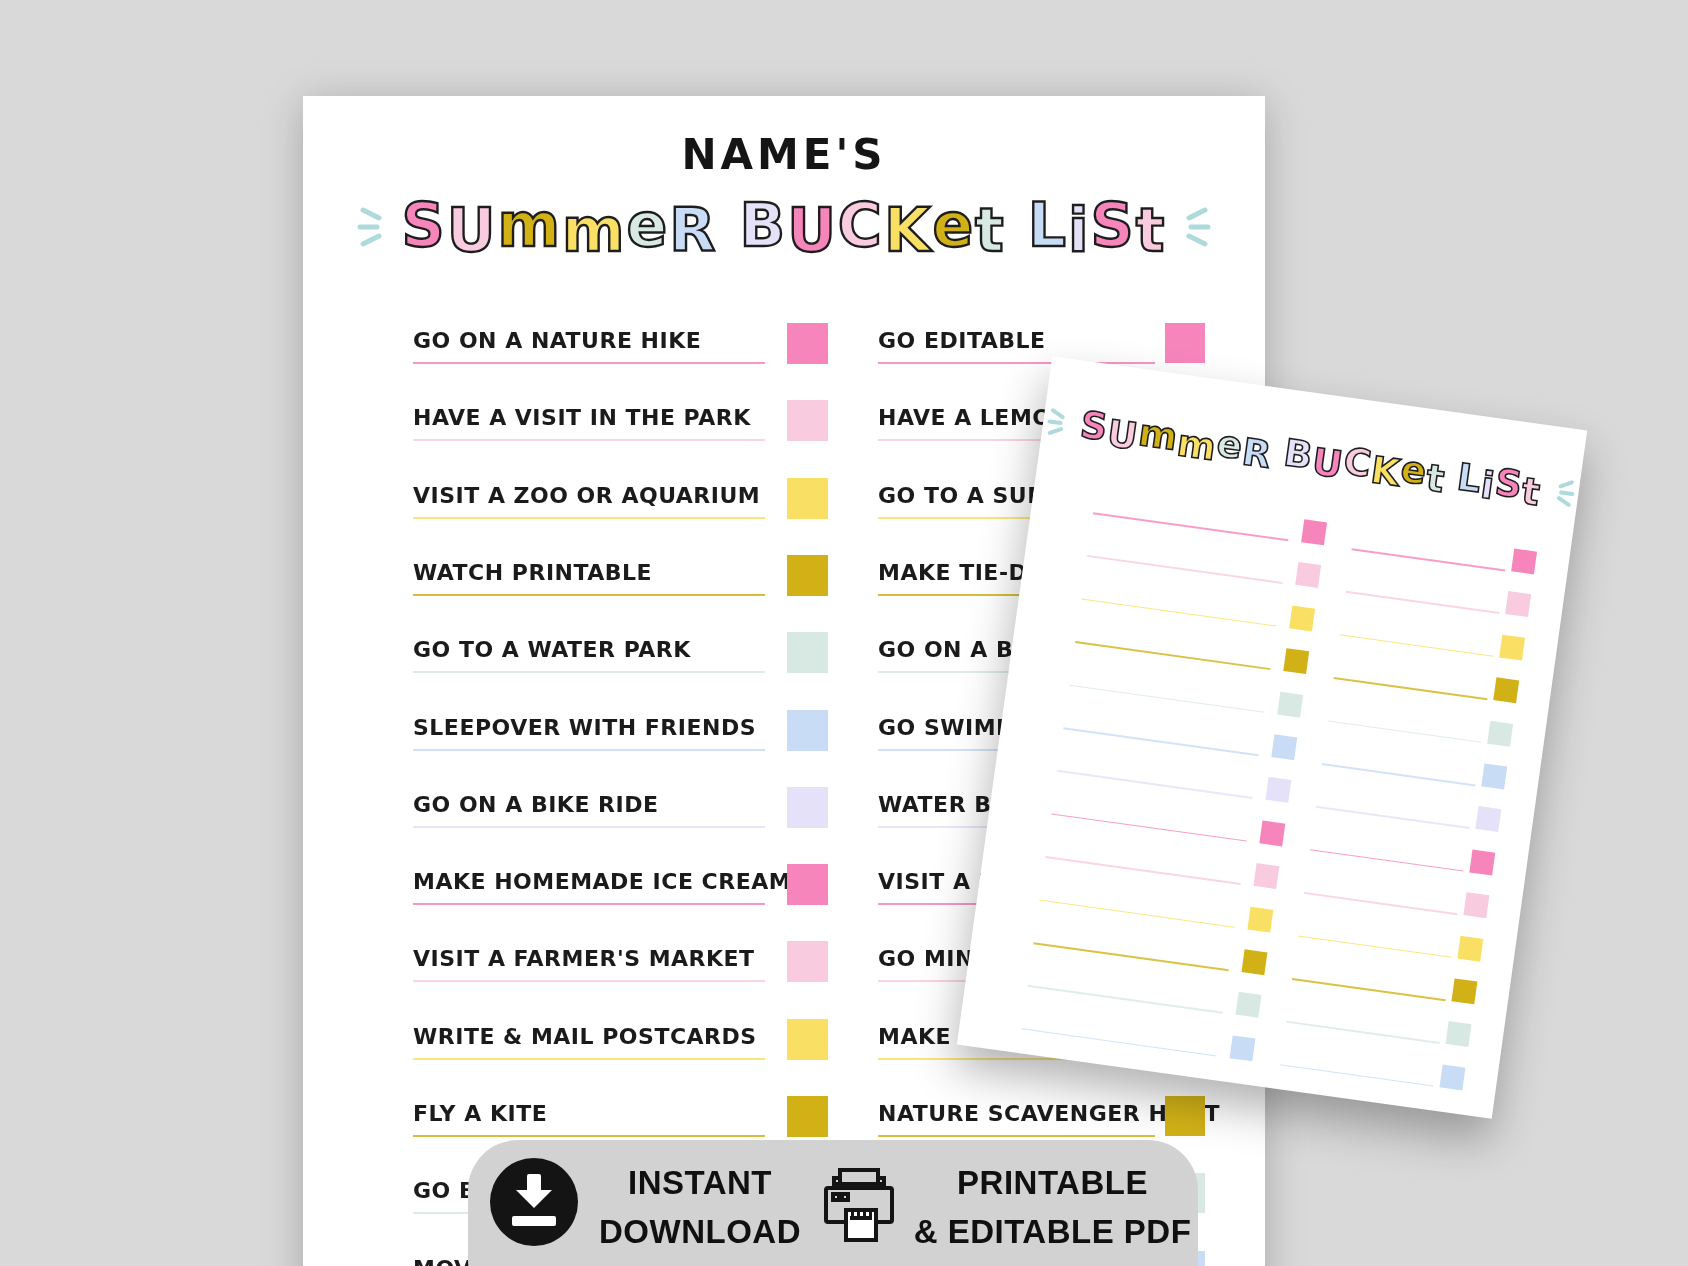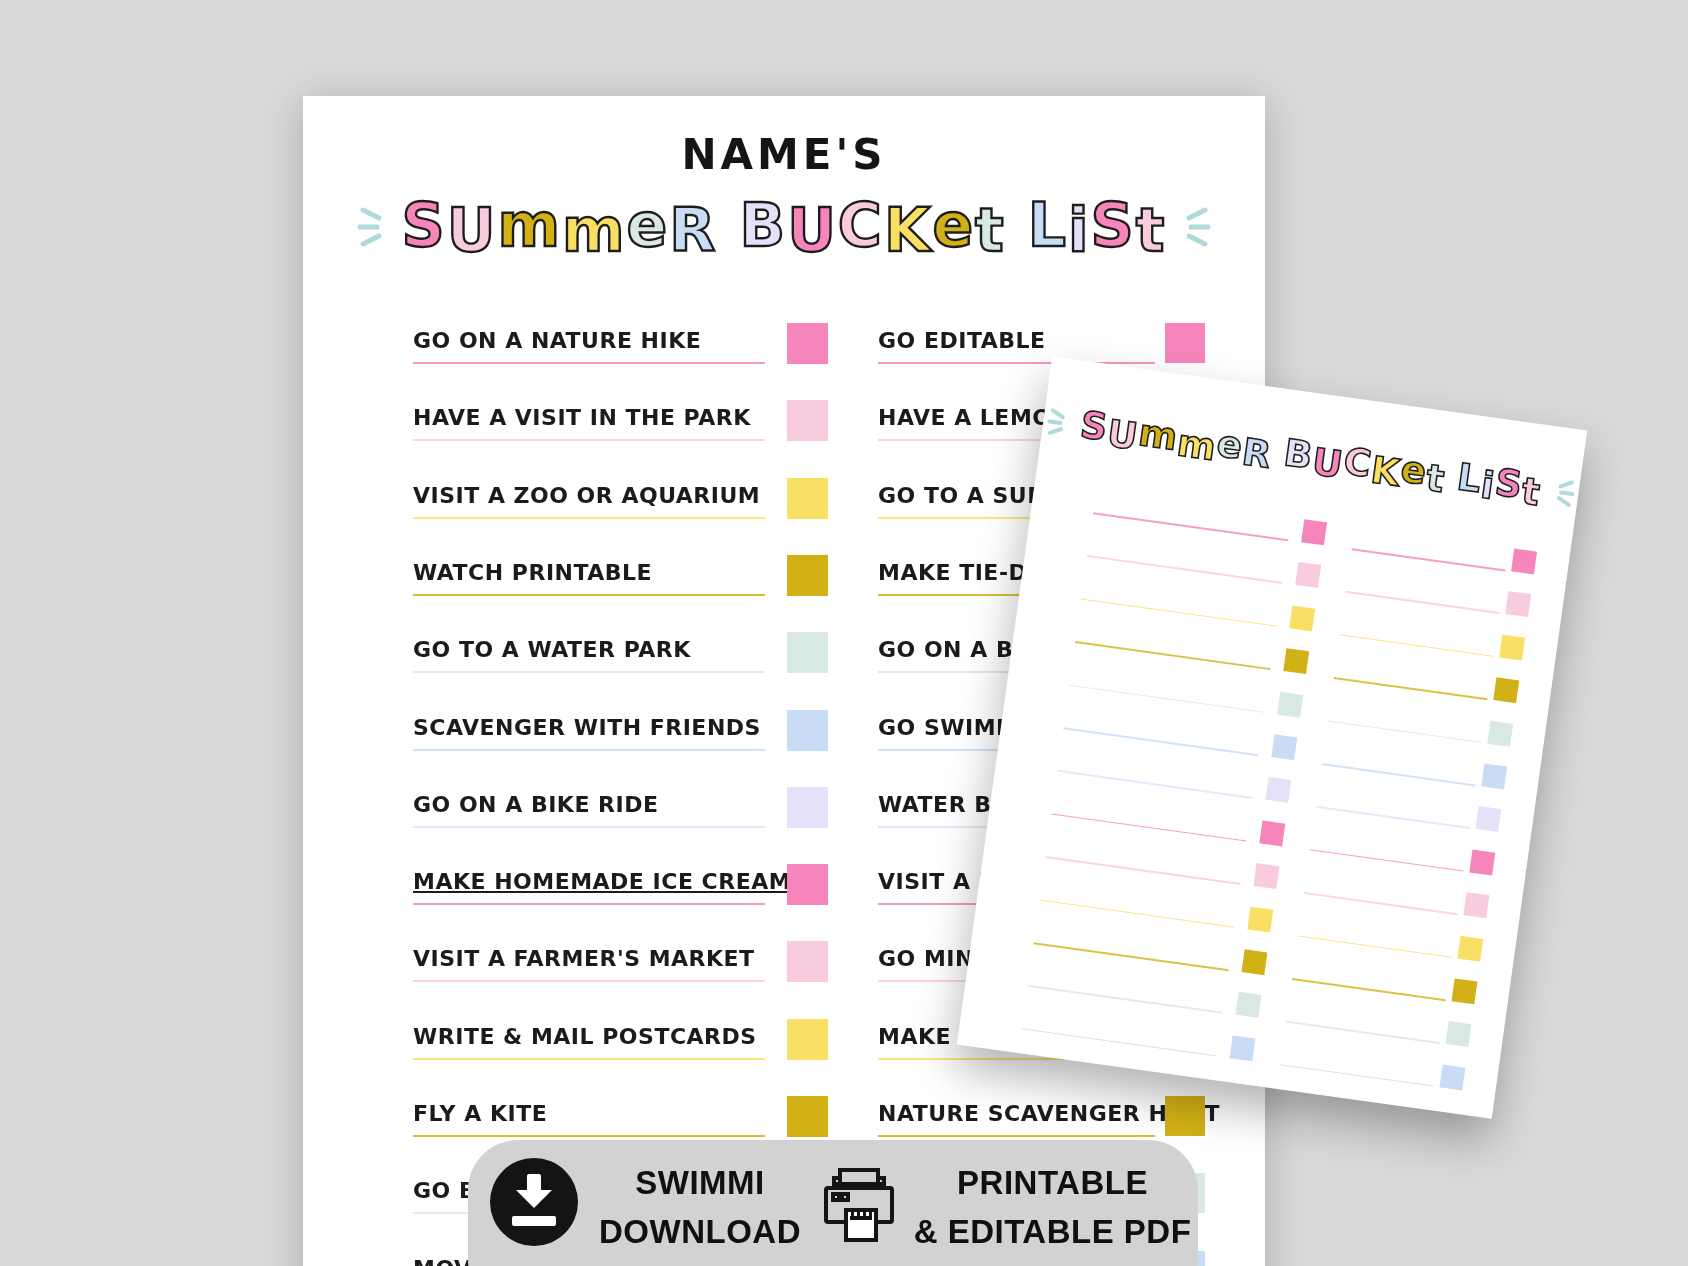--- a/index.html
+++ b/index.html
@@ -115,27 +115,27 @@
         <div class="row-box" style="left: 484px; top: 304.3px; width: 41px; height: 41px; background: rgb(249, 203, 223);"></div>
         <div class="row-label" style="left: 110px; top: 386.6px;">VISIT A ZOO OR AQUARIUM</div>
         <div class="row-line" style="left: 110px; top: 420.6px; width: 352px; background: rgb(249, 224, 101); opacity: 0.85;"></div>
         <div class="row-box" style="left: 484px; top: 381.6px; width: 41px; height: 41px; background: rgb(249, 224, 101);"></div>
         <div class="row-label" style="left: 110px; top: 463.9px;">WATCH PRINTABLE</div>
         <div class="row-line" style="left: 110px; top: 497.9px; width: 352px; background: rgb(210, 177, 23); opacity: 0.85;"></div>
         <div class="row-box" style="left: 484px; top: 458.9px; width: 41px; height: 41px; background: rgb(210, 177, 23);"></div>
         <div class="row-label" style="left: 110px; top: 541.2px;">GO TO A WATER PARK</div>
         <div class="row-line" style="left: 110px; top: 575.2px; width: 352px; background: rgb(216, 233, 228); opacity: 0.85;"></div>
         <div class="row-box" style="left: 484px; top: 536.2px; width: 41px; height: 41px; background: rgb(216, 233, 228);"></div>
-        <div class="row-label" style="left: 110px; top: 618.5px;">SCAVENGER WITH FRIENDS</div>
+        <div class="row-label" style="left: 110px; top: 618.5px;">SLEEPOVER WITH FRIENDS</div>
         <div class="row-line" style="left: 110px; top: 652.5px; width: 352px; background: rgb(200, 220, 245); opacity: 0.85;"></div>
         <div class="row-box" style="left: 484px; top: 613.5px; width: 41px; height: 41px; background: rgb(200, 220, 245);"></div>
         <div class="row-label" style="left: 110px; top: 695.8px;">GO ON A BIKE RIDE</div>
         <div class="row-line" style="left: 110px; top: 729.8px; width: 352px; background: rgb(228, 225, 248); opacity: 0.85;"></div>
         <div class="row-box" style="left: 484px; top: 690.8px; width: 41px; height: 41px; background: rgb(228, 225, 248);"></div>
-        <div class="row-label" style="left: 110px; top: 773.1px; text-decoration: underline;">MAKE HOMEMADE ICE CREAM</div>
+        <div class="row-label" style="left: 110px; top: 773.1px;">MAKE HOMEMADE ICE CREAM</div>
         <div class="row-line" style="left: 110px; top: 807.1px; width: 352px; background: rgb(246, 133, 188); opacity: 0.85;"></div>
         <div class="row-box" style="left: 484px; top: 768.1px; width: 41px; height: 41px; background: rgb(246, 133, 188);"></div>
         <div class="row-label" style="left: 110px; top: 850.4px;">VISIT A FARMER'S MARKET</div>
         <div class="row-line" style="left: 110px; top: 884.4px; width: 352px; background: rgb(249, 203, 223); opacity: 0.85;"></div>
         <div class="row-box" style="left: 484px; top: 845.4px; width: 41px; height: 41px; background: rgb(249, 203, 223);"></div>
         <div class="row-label" style="left: 110px; top: 927.7px;">WRITE &amp; MAIL POSTCARDS</div>
         <div class="row-line" style="left: 110px; top: 961.7px; width: 352px; background: rgb(249, 224, 101); opacity: 0.85;"></div>
         <div class="row-box" style="left: 484px; top: 922.7px; width: 41px; height: 41px; background: rgb(249, 224, 101);"></div>
         <div class="row-label" style="left: 110px; top: 1005px;">FLY A KITE</div>
         <div class="row-line" style="left: 110px; top: 1039px; width: 352px; background: rgb(210, 177, 23); opacity: 0.85;"></div>
@@ -287,21 +287,21 @@
       </div>
   </div>
 
   <div class="banner">
     <div class="dl-circle">
       <div class="dl-stem"></div>
       <div class="dl-head"></div>
       <div class="dl-bar"></div>
     </div>
     <div class="banner-text bt-instant">
-      <div>SWIMMI</div>
+      <div>INSTANT</div>
       <div>DOWNLOAD</div>
     </div>
     <svg class="printer" width="82" height="82" viewBox="0 0 82 82" fill="none">
       <g stroke="#141414" stroke-width="4">
         <rect x="20" y="6" width="38" height="14"></rect>
         <rect x="14" y="14" width="6" height="6"></rect>
         <rect x="58" y="14" width="6" height="6"></rect>
         <rect x="6" y="24" width="66" height="34" rx="2"></rect>
         <rect x="13" y="30" width="6" height="6"></rect>
         <rect x="22" y="30" width="6" height="6"></rect>

